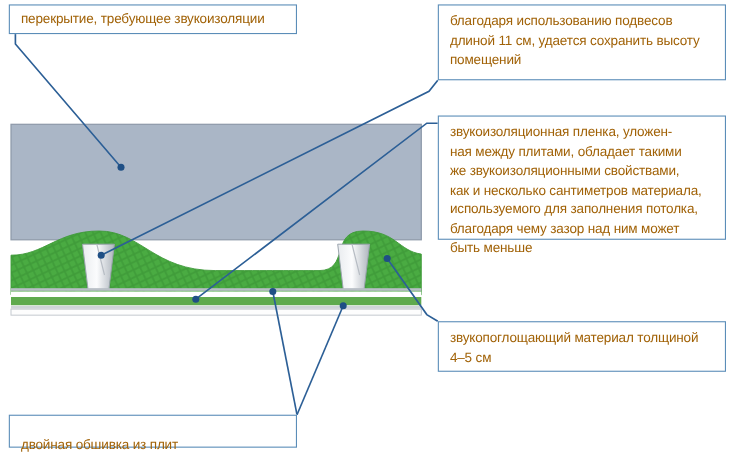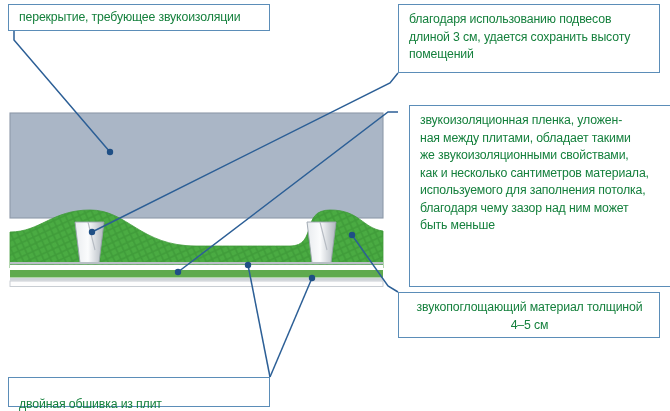--- a/index.html
+++ b/index.html
@@ -13,33 +13,33 @@
     height: 411px;
     background: #ffffff;
     font-family: "Liberation Sans", sans-serif;
     overflow: hidden;
   }
   .callout {
     position: absolute;
     box-sizing: border-box;
     border: 1.4px solid #5b8db8;
     background: #ffffff;
-    color: #15803d;
+    color: #a16207;
     font-size: 12.3px;
     line-height: 17.5px;
     letter-spacing: -0.15px;
     padding: 6px 9px 6px 10px;
   }
   .callout span { display: block; white-space: pre-line; }
 
   
   #cal-ceiling  { left: 8px;   top: 4px;    width: 262px; height: 27px; padding-top: 4px; }
   #cal-hangers  { left: 398px; top: 4px;    width: 262px; height: 69px; }
-  #cal-film     { left: 398px; top: 105px;  width: 262px; height: 182px; margin-left: 11px; }
-  #cal-absorber { left: 398px; top: 292px;  width: 262px; height: 46px; text-align: center; }
+  #cal-film     { left: 398px; top: 105px;  width: 262px; height: 113px; }
+  #cal-absorber { left: 398px; top: 292px;  width: 262px; height: 46px; }
   #cal-panels   { left: 8px;   top: 377px;  width: 262px; height: 30px; padding-top: 18px; }
 
   
   #diagram {
     position: absolute;
     left: 0; top: 0;
     width: 670px; height: 411px;
   }
   #leaders { position: absolute; left: 0; top: 0; width: 670px; height: 411px; }
 </style>
@@ -119,21 +119,21 @@
       <circle cx="312" cy="278" r="3.2" fill="#1f4f85" stroke="none"></circle>
     </g>
   </svg>
 
   <div class="callout" id="cal-ceiling">
     <span>перекрытие, требующее звукоизоляции</span>
   </div>
 
   <div class="callout" id="cal-hangers">
     <span>благодаря использованию подвесов
-длиной 3 см, удается сохранить высоту
+длиной 11 см, удается сохранить высоту
 помещений</span>
   </div>
 
   <div class="callout" id="cal-film">
     <span>звукоизоляционная пленка, уложен-
 ная между плитами, обладает такими
 же звукоизоляционными свойствами,
 как и несколько сантиметров материала,
 используемого для заполнения потолка,
 благодаря чему зазор над ним может

